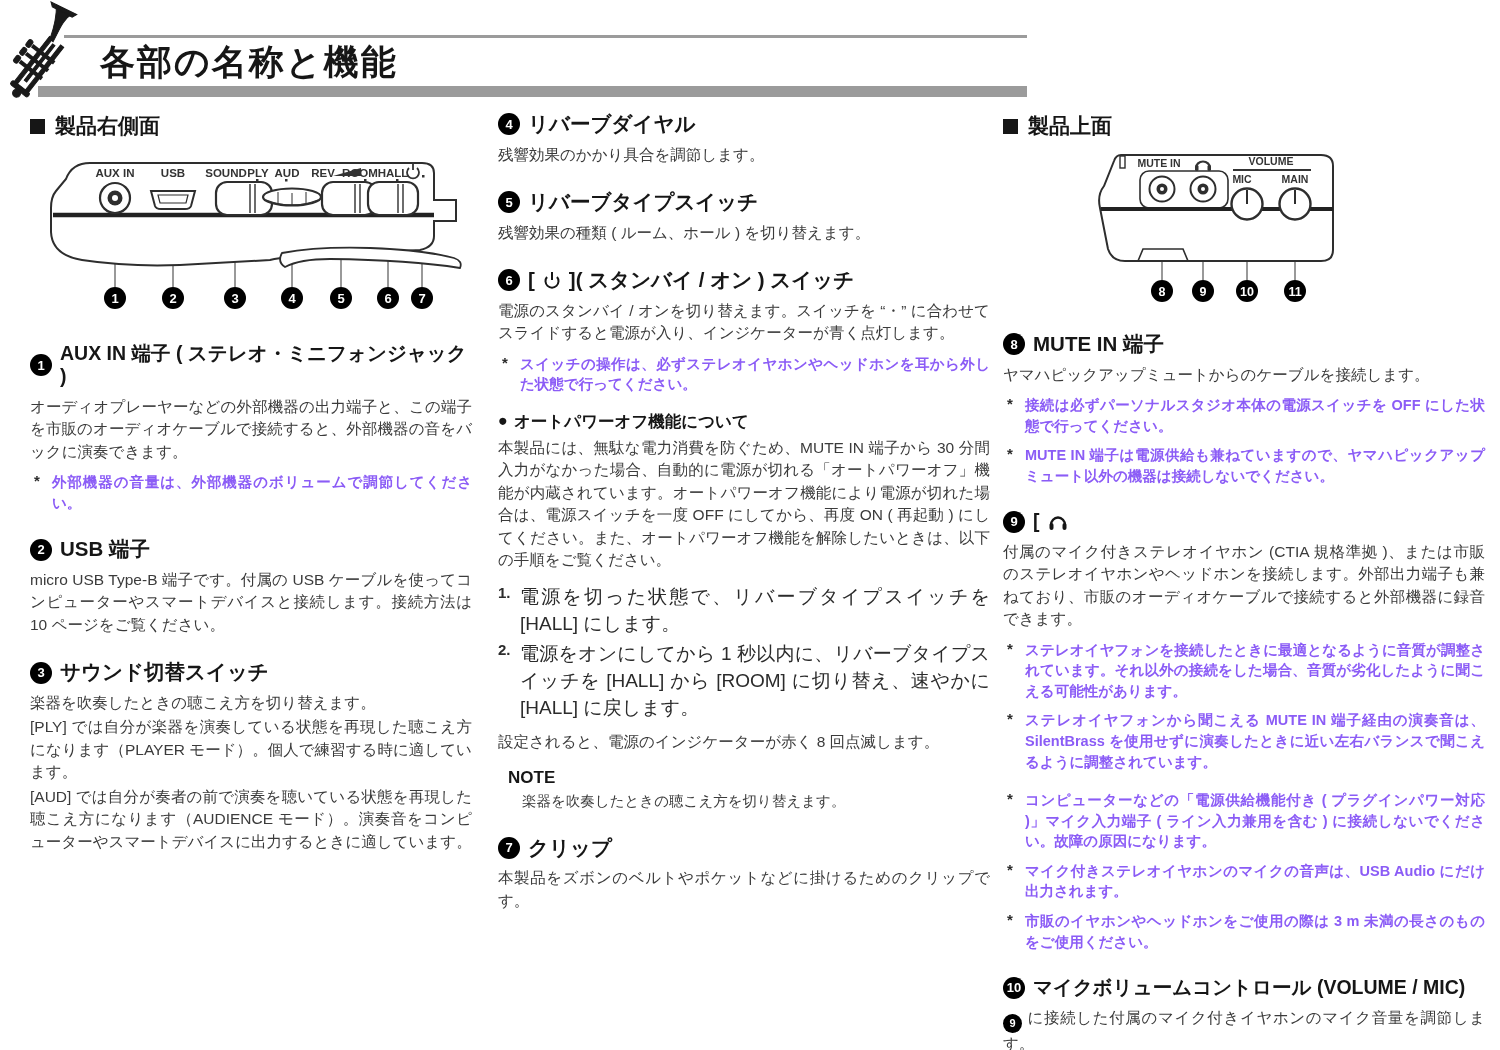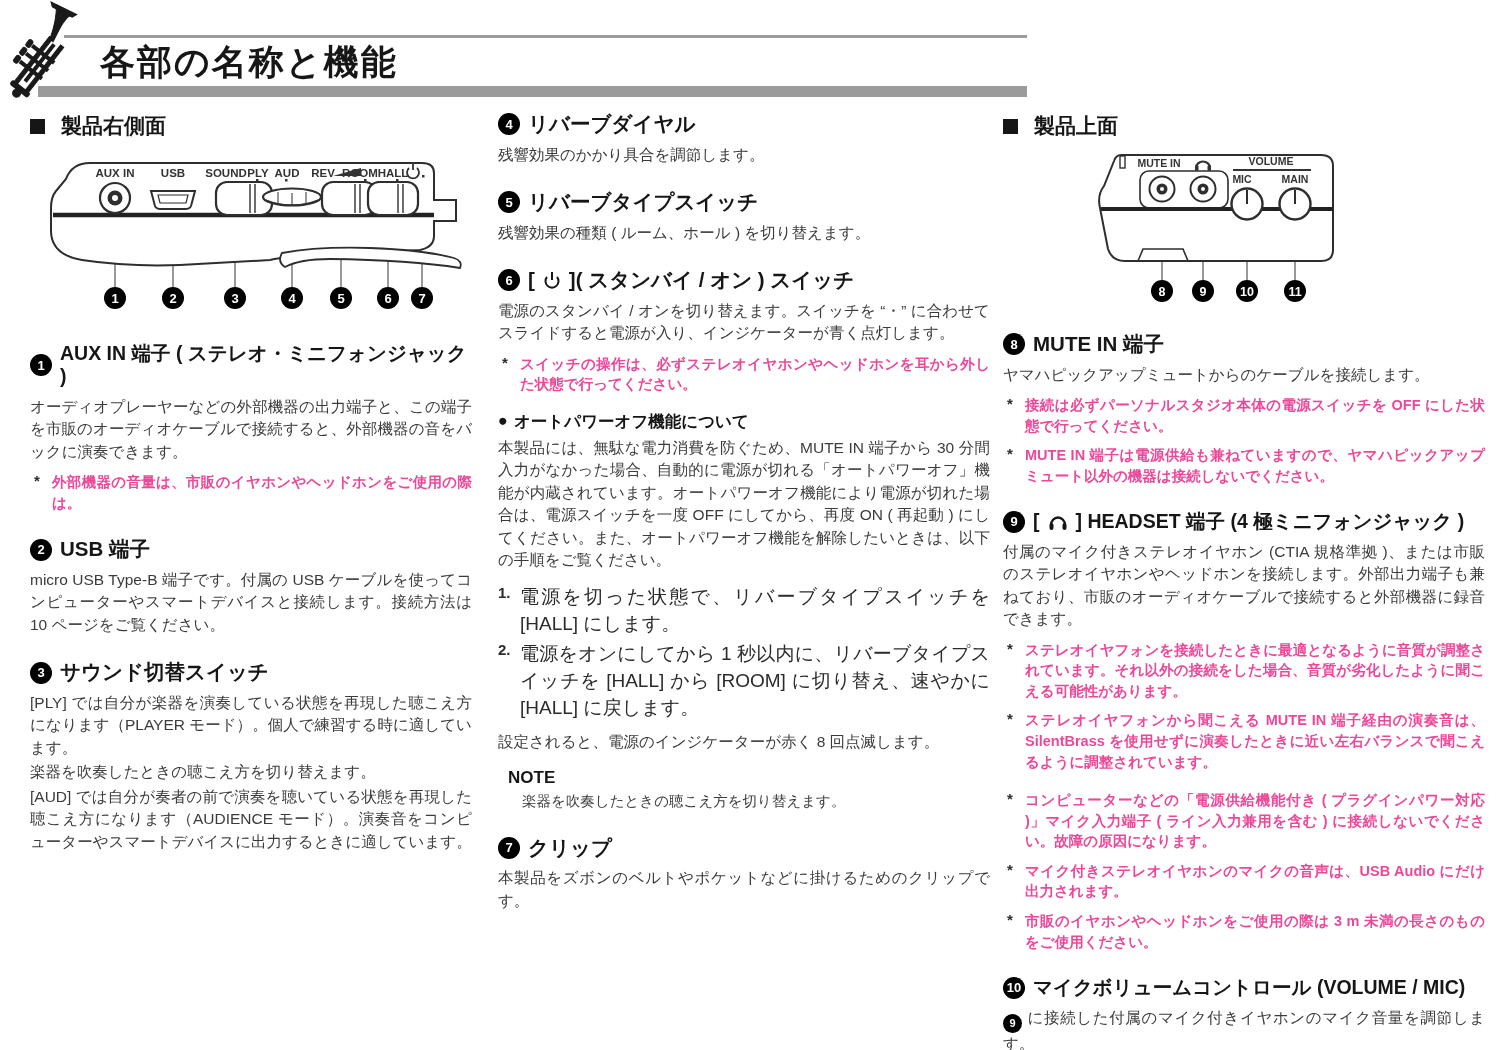--- a/index.html
+++ b/index.html
@@ -12,38 +12,38 @@
   .rule-thick { position:absolute; left:38px;  top:86px; width:989px; height:11px; background:#9b9b9b; }
   .page-title { position:absolute; left:100px; top:39px; font-size:35px; font-weight:bold; color:#161616; letter-spacing:2px; }
   .trumpet    { position:absolute; left:-4px; top:-2px; }
 
   
   .col { position:absolute; top:112px; }
   .col-left  { left:30px;   width:442px; }
   .col-mid   { left:498px;  width:492px; }
   .col-right { left:1003px; width:482px; }
 
-  .col-h { display:flex; align-items:center; gap:16px; font-size:21px; font-weight:bold; color:#161616; margin-bottom:8px; }
+  .col-h { display:flex; align-items:center; gap:10px; font-size:21px; font-weight:bold; color:#161616; margin-bottom:8px; }
   .sq { width:15px; height:15px; background:#161616; display:inline-block; }
 
   .sec { margin-top:24px; }
   .sec:first-child { margin-top:0; }
   .sec-title { display:flex; align-items:center; gap:8px; font-size:20.5px; font-weight:bold; color:#161616; margin-bottom:7px; line-height:1.2; }
   .sec-title.tight { font-size:19.5px; }
   .nb { flex:0 0 auto; width:22px; height:22px; border-radius:50%; background:#000; color:#fff;
         display:inline-flex; align-items:center; justify-content:center; font-size:13px; font-weight:bold; }
   .nb-inline { width:19px; height:19px; font-size:11px; margin-right:5px; vertical-align:-4px; display:inline-flex; }
   .pwr-ico, .hp-ico { flex:0 0 auto; }
 
   p.body { font-size:15.5px; line-height:1.45; text-align:justify; color:#3b3b3b; }
   p.body + p.body { margin-top:2px; }
 
   .star { display:flex; margin-top:9px; padding-left:4px; }
   .star .mk { flex:0 0 18px; font-weight:bold; color:#2b2b2b; font-size:15px; }
-  .star p { font-size:14.5px; line-height:1.42; font-weight:bold; color:#ec4899; text-align:justify; }
+  .star p { font-size:14.5px; line-height:1.42; font-weight:bold; color:#8b5cf6; text-align:justify; }
   .star.gap { margin-top:18px; }
 
   .dot-head { display:flex; gap:6px; font-size:16.5px; font-weight:bold; color:#161616; margin:16px 0 4px; }
   .steps { margin-top:12px; }
   .step { display:flex; margin-top:3px; }
   .step .n { flex:0 0 22px; font-size:15px; font-weight:bold; color:#2b2b2b; }
   .step p { font-size:19px; line-height:1.42; font-weight:normal; color:#2b2b2b; text-align:justify; }
   .result { margin-top:10px; }
 
   .note { margin:14px 0 0 10px; }
@@ -180,39 +180,39 @@
     </svg>
 
     <div class="sec">
       <div class="sec-title tight">
           <span class="nb">1</span>
           <span>AUX IN 端子 ( ステレオ・ミニフォンジャック )</span>
         </div>
       <p class="body">オーディオプレーヤーなどの外部機器の出力端子と、この端子を市販のオーディオケーブルで接続すると、外部機器の音をバックに演奏できます。</p>
       <div class="star">
           <span class="mk">*</span>
-          <p>外部機器の音量は、市販のイヤホンやヘッドホンをご使用の際は。</p>
+          <p>外部機器の音量は、外部機器のボリュームで調節してください。</p>
         </div>
     </div>
 
     <div class="sec">
       <div class="sec-title">
           <span class="nb">2</span>
           <span>USB 端子</span>
         </div>
       <p class="body">micro USB Type-B 端子です。付属の USB ケーブルを使ってコンピューターやスマートデバイスと接続します。接続方法は 10 ページをご覧ください。</p>
     </div>
 
     <div class="sec">
       <div class="sec-title">
           <span class="nb">3</span>
           <span>サウンド切替スイッチ</span>
         </div>
+      <p class="body">楽器を吹奏したときの聴こえ方を切り替えます。</p>
       <p class="body">[PLY] では自分が楽器を演奏している状態を再現した聴こえ方になります（PLAYER モード）。個人で練習する時に適しています。</p>
-      <p class="body">楽器を吹奏したときの聴こえ方を切り替えます。</p>
       <p class="body">[AUD] では自分が奏者の前で演奏を聴いている状態を再現した聴こえ方になります（AUDIENCE モード）。演奏音をコンピューターやスマートデバイスに出力するときに適しています。</p>
     </div>
   </section>
 
   <section class="col col-mid">
     <div class="sec">
       <div class="sec-title">
           <span class="nb">4</span>
           <span>リバーブダイヤル</span>
         </div>
@@ -359,21 +359,20 @@
 
     <div class="sec">
       <div class="sec-title tight">
         <span class="nb">9</span>
         <span>[</span>
         <svg class="hp-ico" width="20" height="18" viewBox="0 0 20 18">
           <path d="M 3,12 a 7,7.5 0 0 1 14,0" fill="none" stroke="#161616" stroke-width="2.4"></path>
           <rect x="1.5" y="10" width="4" height="7" rx="2" fill="#161616"></rect>
           <rect x="14.5" y="10" width="4" height="7" rx="2" fill="#161616"></rect>
         </svg>
-        <span>] HEADSET 端子 (4 極ミニフォンジャック )</span>
       </div>
       <p class="body">付属のマイク付きステレオイヤホン (CTIA 規格準拠 )、または市販のステレオイヤホンやヘッドホンを接続します。外部出力端子も兼ねており、市販のオーディオケーブルで接続すると外部機器に録音できます。</p>
       <div class="star">
           <span class="mk">*</span>
           <p>ステレオイヤフォンを接続したときに最適となるように音質が調整されています。それ以外の接続をした場合、音質が劣化したように聞こえる可能性があります。</p>
         </div>
       <div class="star">
           <span class="mk">*</span>
           <p>ステレオイヤフォンから聞こえる MUTE IN 端子経由の演奏音は、SilentBrass を使用せずに演奏したときに近い左右バランスで聞こえるように調整されています。</p>
         </div>

